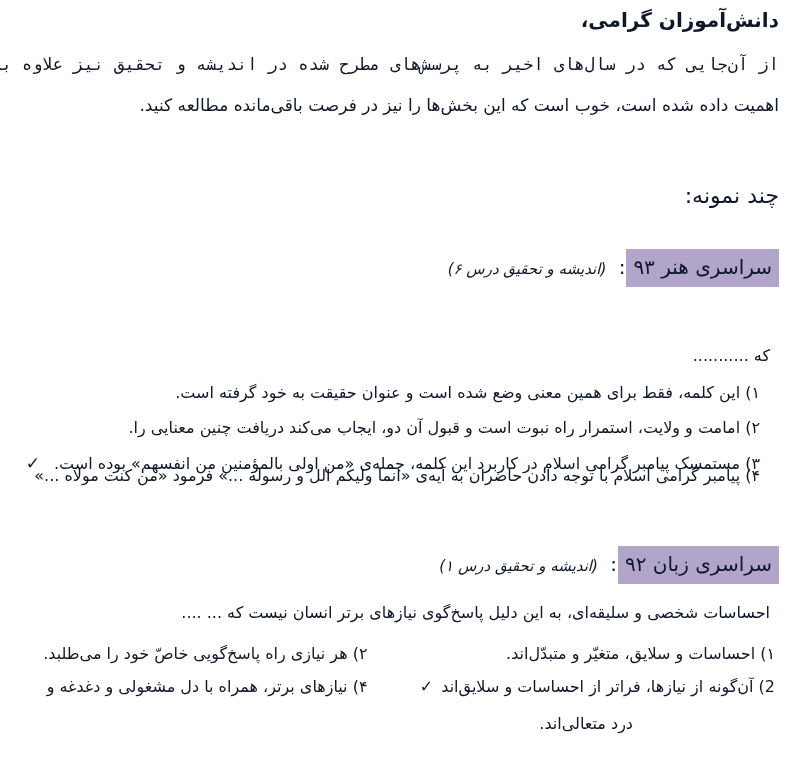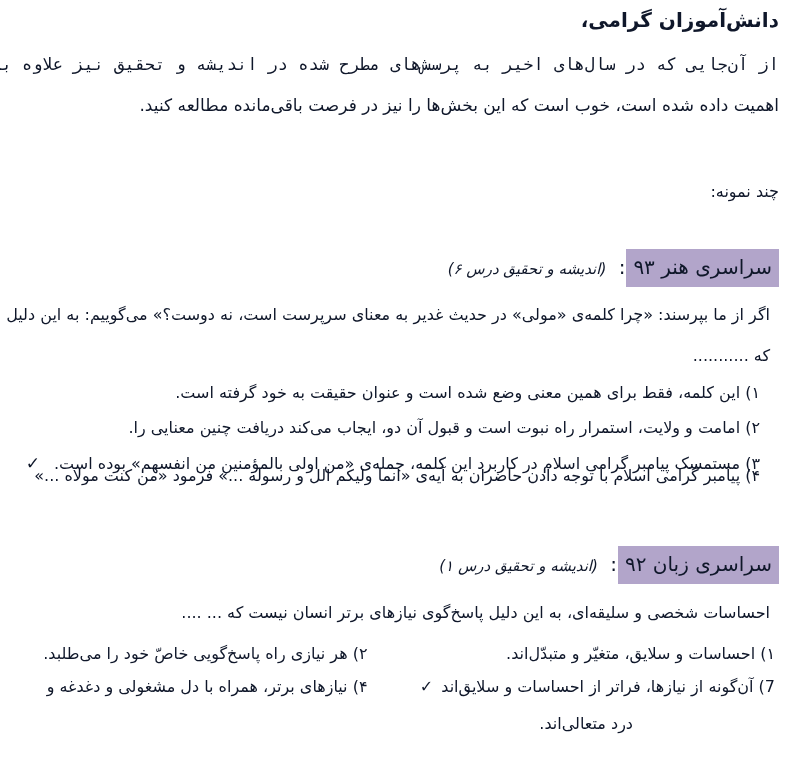--- a/index.html
+++ b/index.html
@@ -23,21 +23,21 @@
     line-height: 1.45;
   }
   .heading {
     font-size: 20px;
     font-weight: bold;
   }
   .para {
     font-size: 17px;
   }
   .samples {
-    font-size: 16px;
+    font-size: 22px;
   }
   .exam-header {
     font-size: 20px;
   }
   .hl {
     display: inline-block;
     background: #b2a5ca;
     padding: 4px 7px 5px 7px;
   }
   .colon {
@@ -91,21 +91,20 @@
 
   <div class="abs para" style="top: 93px; right: 8px;">اهمیت داده شده است، خوب است که این بخش‌ها را نیز در فرصت باقی‌مانده مطالعه کنید.</div>
 
   <div class="abs samples" style="top: 180px; right: 8px;">چند نمونه:</div>
 
   <div class="abs exam-header" style="top: 249px; right: 8px; text-align: center;">
     <span class="hl">سراسری هنر ۹۳</span><span class="colon">:</span>
     <span class="annot">(اندیشه و تحقیق درس ۶)</span>
   </div>
 
-  <div class="abs qline" style="top: 303px; right: 17px;">اگر از ما بپرسند: «چرا کلمه‌ی «مولی» در حدیث غدیر به معنای سرپرست است، نه دوست؟» می‌گوییم: به این دلیل</div>
 
   <div class="abs qline" style="top: 344px; right: 17px;">که ...........</div>
 
   <div class="abs opt" style="top: 381px; right: 27px;">۱) این کلمه، فقط برای همین معنی وضع شده است و عنوان حقیقت به خود گرفته است.</div>
 
   <div class="abs opt" style="top: 416px; right: 27px;">۲) امامت و ولایت، استمرار راه نبوت است و قبول آن دو، ایجاب می‌کند دریافت چنین معنایی را.</div>
 
   <div class="abs opt" style="top: 451px; right: 27px;">
     <span>۳) مستمسک پیامبر گرامی اسلام در کاربرد این کلمه، جمله‌ی «من اولی بالمؤمنین من انفسهم» بوده است.</span><span class="check">✓</span>
   </div>
@@ -119,20 +118,20 @@
 
   <div class="abs qline" style="top: 601px; right: 17px;">احساسات شخصی و سلیقه‌ای، به این دلیل پاسخ‌گوی نیازهای برتر انسان نیست که ... ....</div>
 
   <div class="abs optrow" style="top: 642px; right: 0;">
     <div class="cell-right opt">۱) احساسات و سلایق، متغیّر و متبدّل‌اند.</div>
     <div class="cell-left opt">۲) هر نیازی راه پاسخ‌گویی خاصّ خود را می‌طلبد.</div>
   </div>
 
   <div class="abs optrow" style="top: 675px; right: 0;">
     <div class="cell-right opt">
-      <span>7) آن‌گونه از نیازها، فراتر از احساسات و سلایق‌اند</span><span class="check-sm">✓</span>
+      <span>2) آن‌گونه از نیازها، فراتر از احساسات و سلایق‌اند</span><span class="check-sm">✓</span>
     </div>
     <div class="cell-left opt">۴) نیازهای برتر، همراه با دل مشغولی و دغدغه و</div>
   </div>
 
   <div class="abs opt" style="top: 712px; right: 154px;">درد متعالی‌اند.</div>
 
 </div>
 
 </body></html>

